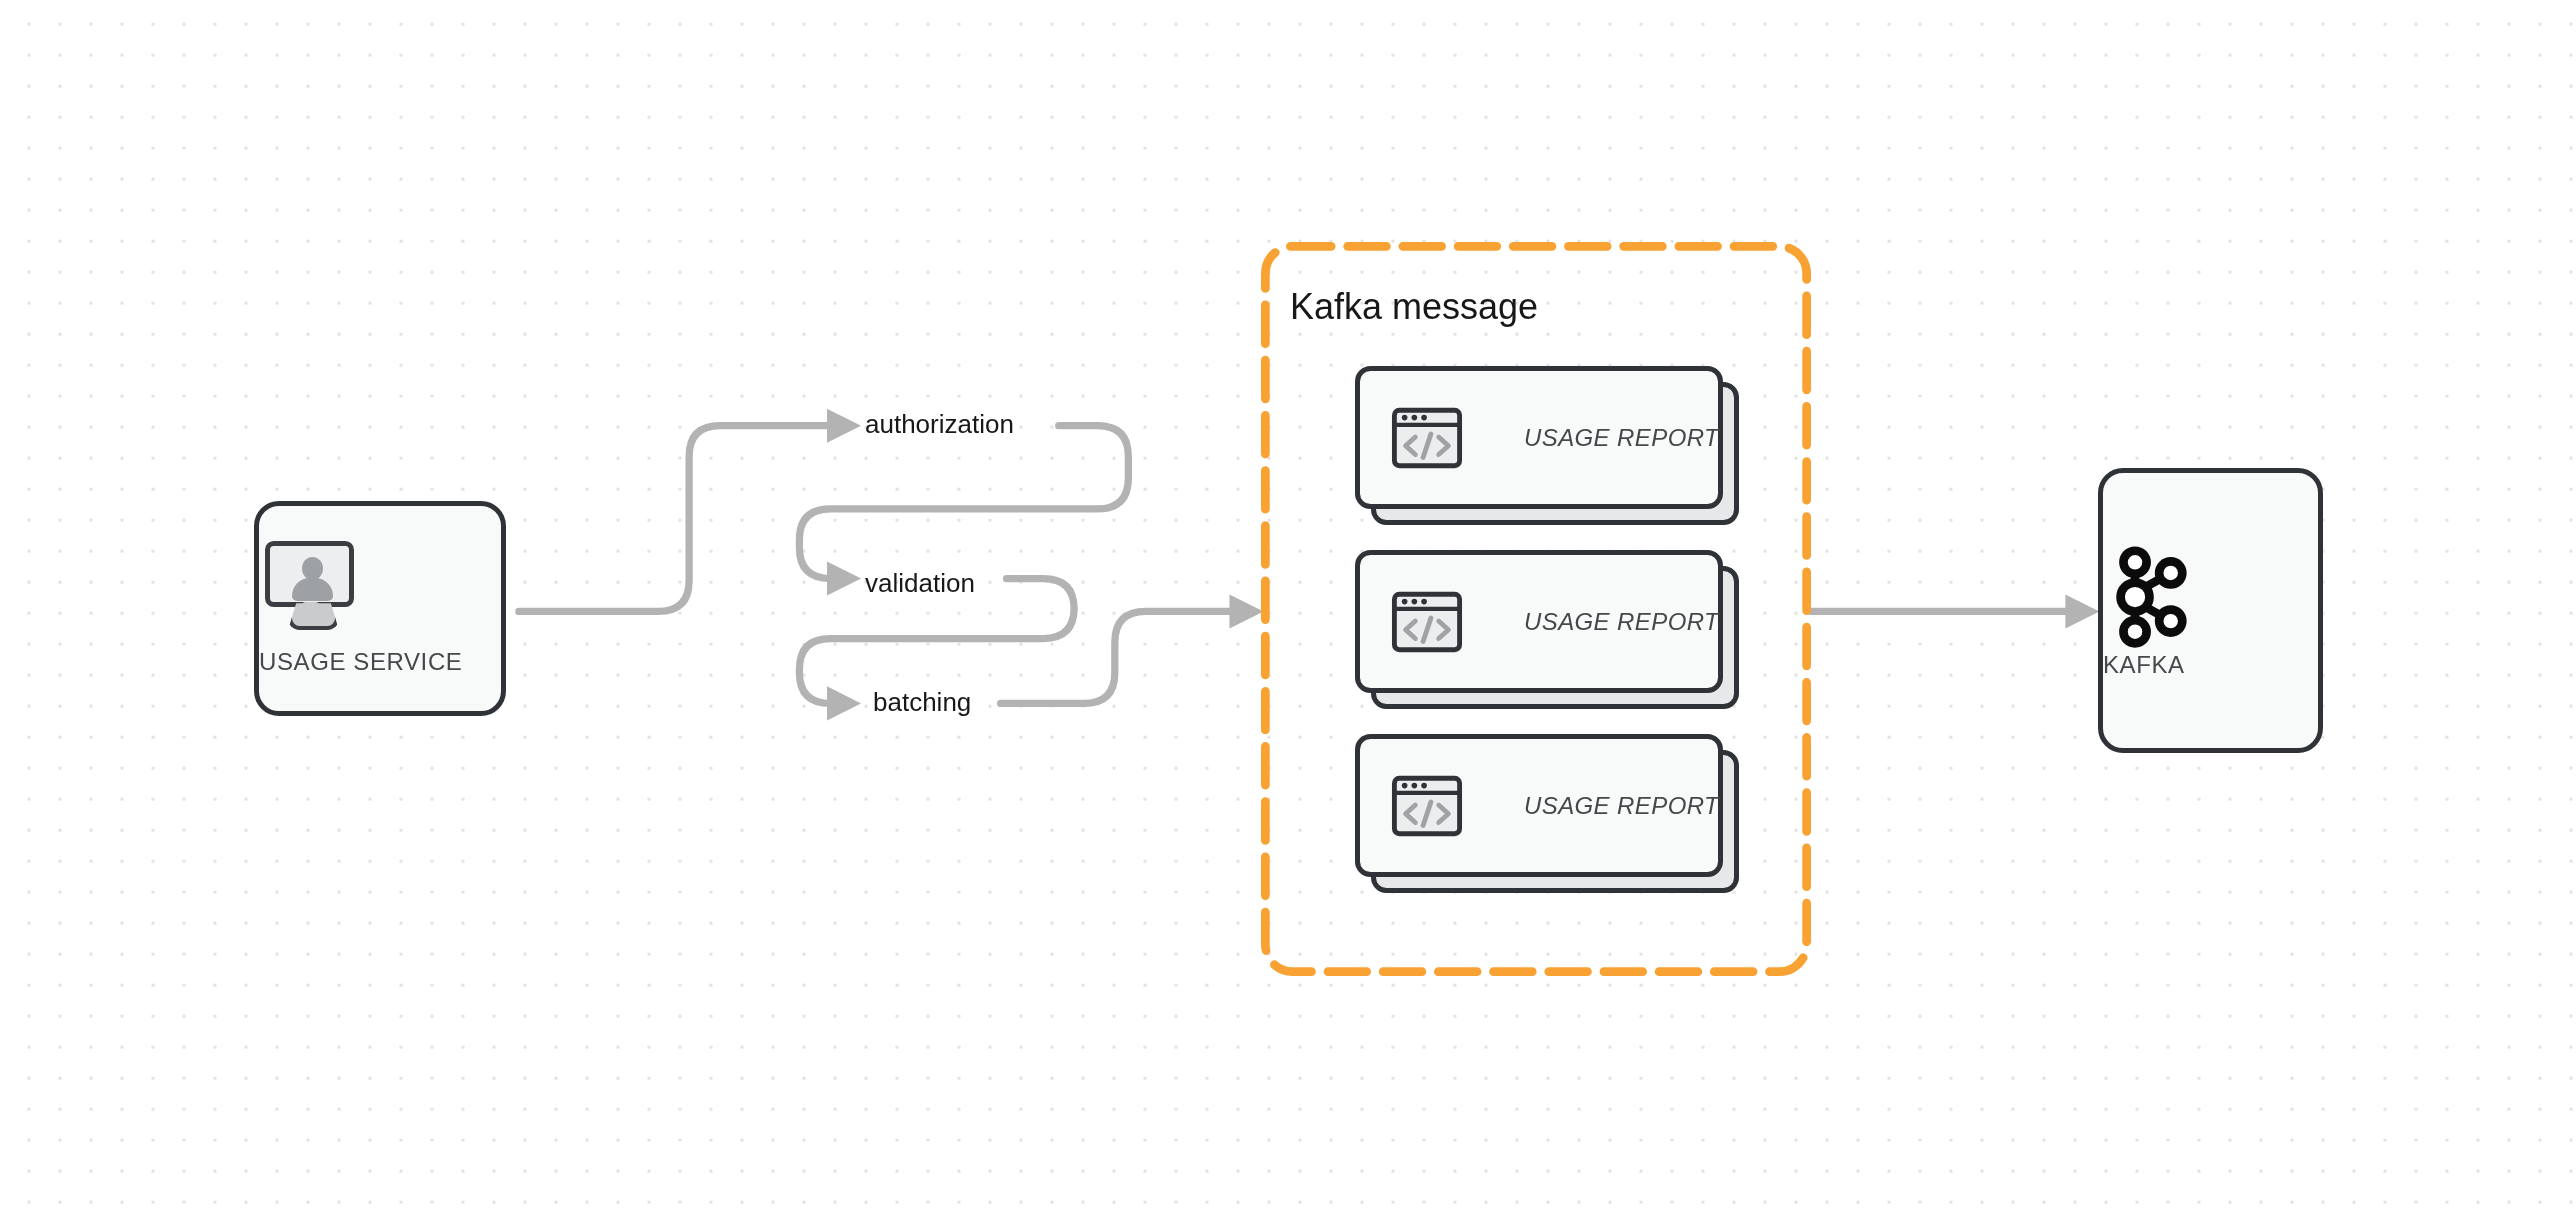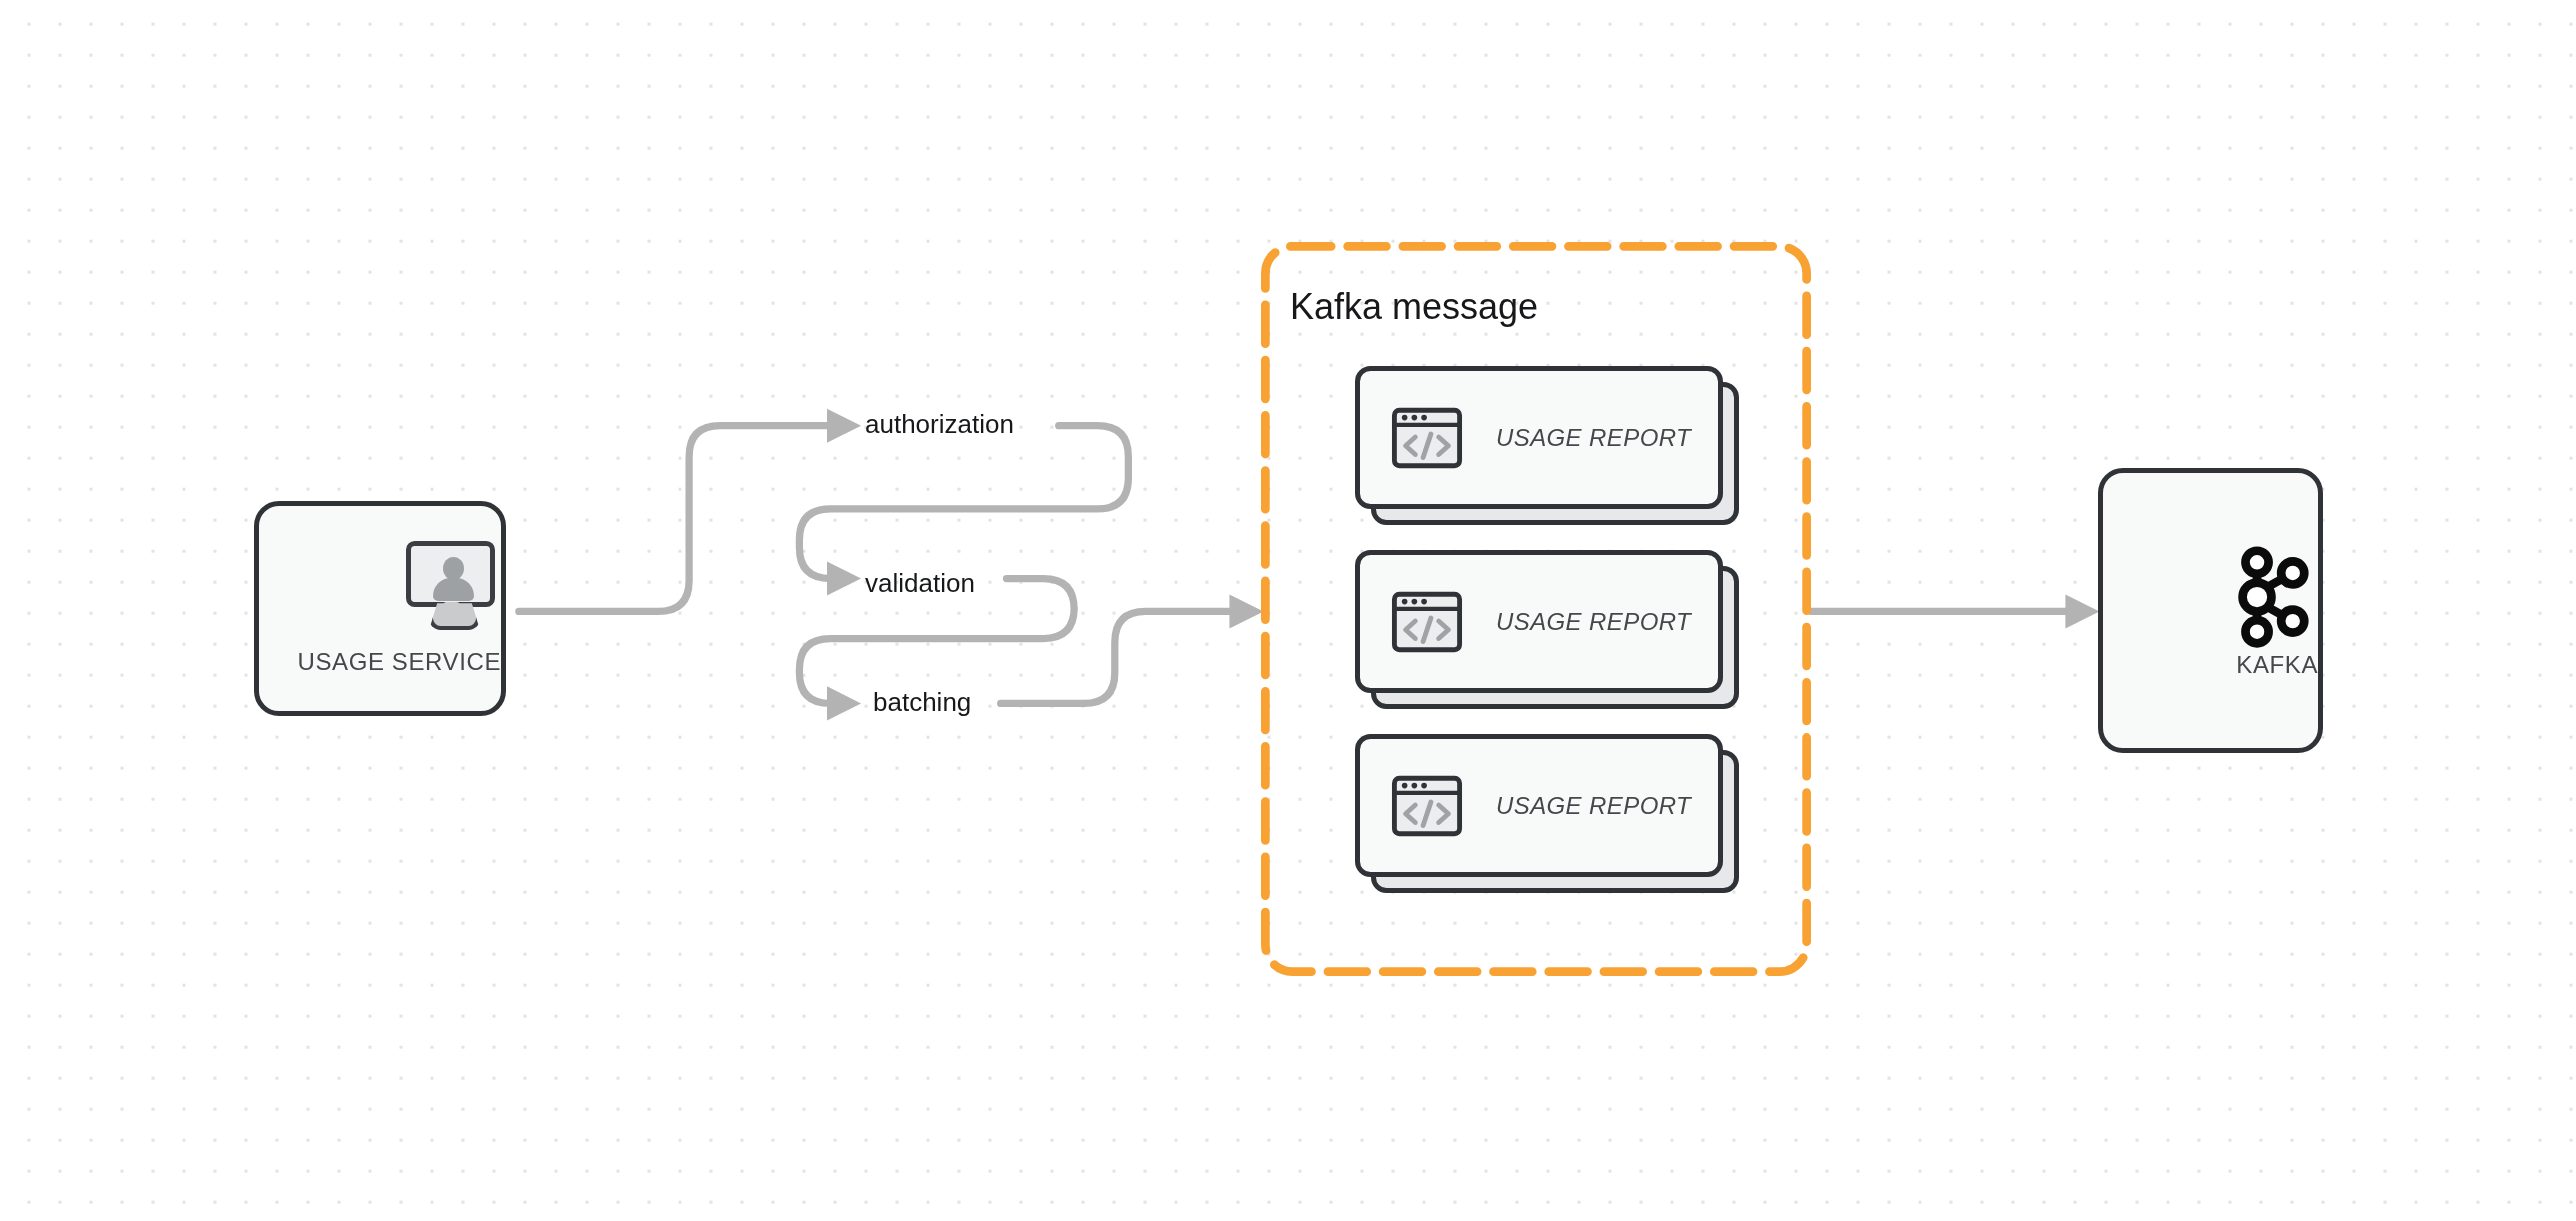--- a/index.html
+++ b/index.html
@@ -20,21 +20,21 @@
 
   
   .node{
     position:absolute;
     box-sizing:border-box;
     background:#F8F9F9;
     border:5.8px solid #2F3337;
     border-radius:25px;
     display:flex;
     flex-direction:column;
-    align-items:flex-end;
+    align-items:flex-start;
     justify-content:center;
   }
   .node-label{
     color:#45484B;
     letter-spacing:0.6px;
     white-space:nowrap;
   }
 
   
   #usage-service{left:254px;top:501px;width:252px;height:215px;}
@@ -104,21 +104,21 @@
     background:#E7E8E9;
     border:5.8px solid #2F3337;
     border-radius:15.5px;
   }
   .report-card-front{
     position:absolute;left:0;top:0;width:368px;height:143px;
     box-sizing:border-box;
     background:#F8F9F9;
     border:5.8px solid #2F3337;
     border-radius:15.5px;
-    display:flex;align-items:center;
+    display:flex;align-items:center;gap:28px;
   }
   .card-icon{margin-left:31px;width:72px;height:72px;flex:none;}
   .card-text{
     margin-left:33px;
     font-size:24px;
     font-style:italic;
     color:#45484B;
     letter-spacing:0.4px;
     white-space:nowrap;
   }

